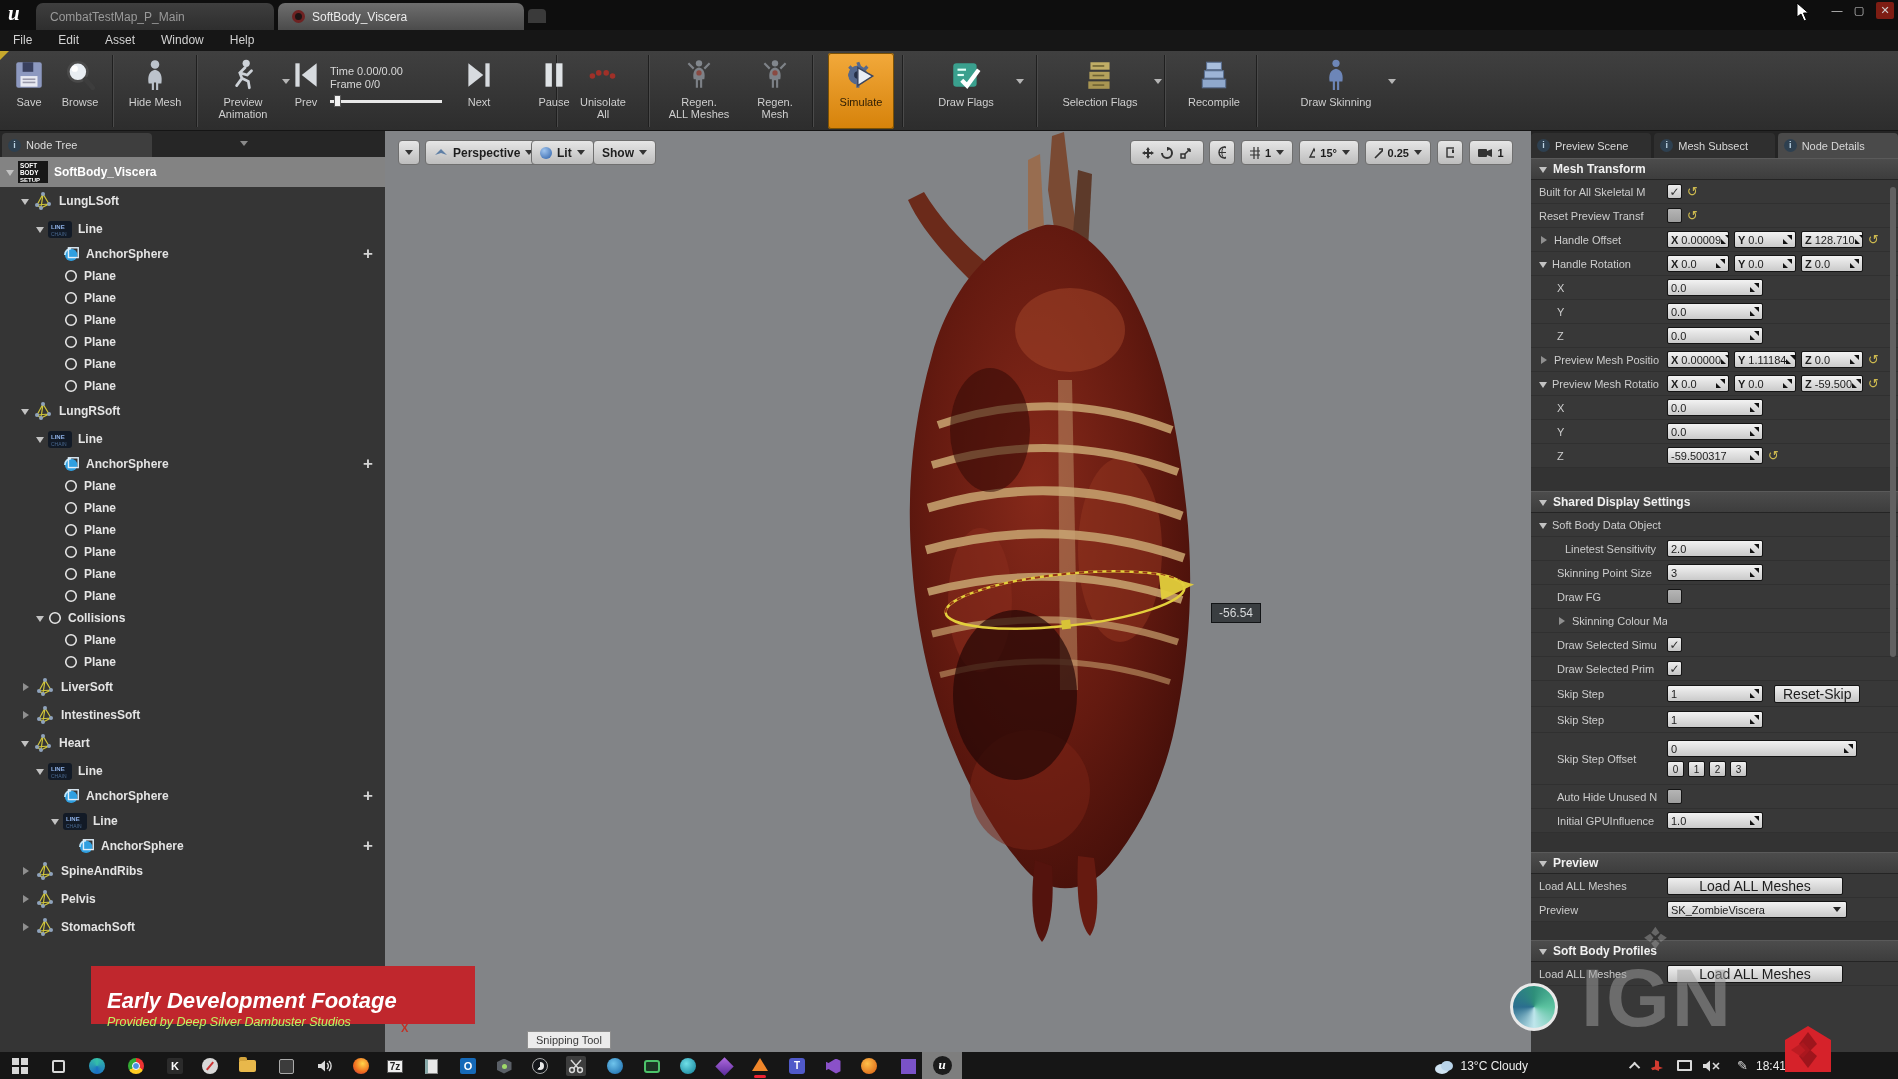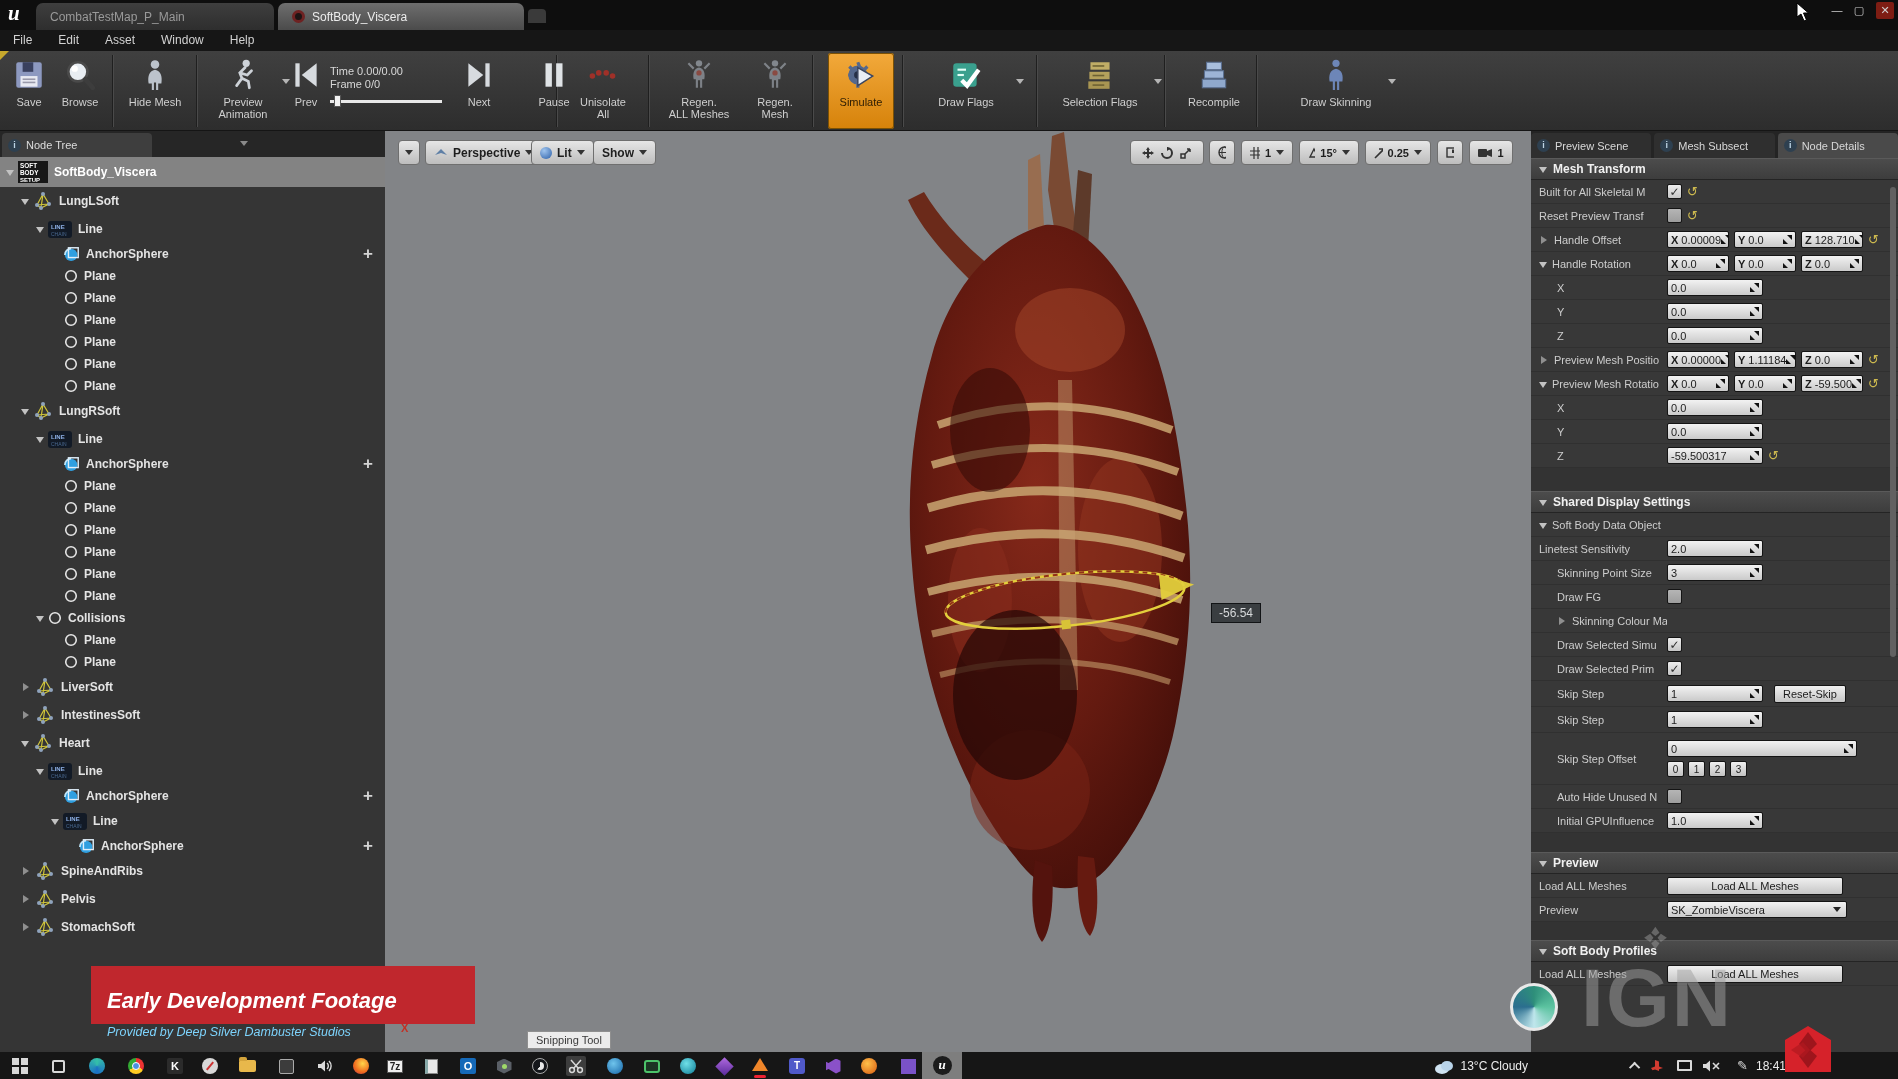--- a/index.html
+++ b/index.html
@@ -75,28 +75,28 @@
   .dlabel{width:136px;flex:none;display:flex;align-items:center;color:#cdcdcd;font-size:11px;padding-left:8px;overflow:hidden;white-space:nowrap;gap:5px;}
   .dval{display:flex;align-items:center;gap:5px;}
   .nfield{height:17px;background:linear-gradient(#f2f2f2,#cacaca);border:1px solid #141414;border-radius:2px;display:flex;align-items:center;color:#1c1c1c;font-size:11px;padding:0 3px;overflow:hidden;white-space:nowrap;}
   .nfield .pfx{font-weight:bold;margin-right:3px;}
   .dm{position:relative;width:9px;height:9px;flex:none;margin-left:auto;}
   .dm::before{content:"";position:absolute;right:0;top:0;border-left:5px solid transparent;border-top:5px solid #111;}
   .dm::after{content:"";position:absolute;left:0;bottom:0;border-right:5px solid transparent;border-bottom:5px solid #111;}
   .undo{color:#cdb94f;font-size:13px;line-height:13px;}
   .cb{width:15px;height:15px;background:linear-gradient(#ededed,#c6c6c6);border:1px solid #141414;border-radius:2px;color:#2e2e2e;font-size:12px;font-weight:bold;text-align:center;line-height:14px;}
   .cb.un{color:transparent;background:linear-gradient(#b5b5b5,#9d9d9d);}
-  .ubtn{height:18px;background:linear-gradient(#efefef,#c6c6c6);border:1px solid #141414;border-radius:2px;color:#1c1c1c;font-size:11px;display:flex;align-items:center;justify-content:center;padding:0 8px;white-space:nowrap;}
+  .ubtn{height:18px;background:linear-gradient(#efefef,#c6c6c6);border:1px solid #141414;border-radius:2px;color:#1c1c1c;font-size:14px;display:flex;align-items:center;justify-content:center;padding:0 8px;white-space:nowrap;}
   .dd-caret{width:0;height:0;border:4px solid transparent;border-top:5px solid #222;margin:4px 2px 0 auto;}
   .optbtn{width:17px;height:16px;background:linear-gradient(#efefef,#c2c2c2);border:1px solid #141414;border-radius:2px;color:#1c1c1c;font-size:10px;text-align:center;line-height:15px;margin-right:4px;}
   #rp-scroll{position:absolute;right:2px;top:56px;width:6px;height:470px;background:#616161;border-radius:3px;}
   
   #banner{position:absolute;left:91px;top:966px;width:384px;height:58px;background:#c0272d;z-index:30;padding:6px 0 0 16px;}
   #banner .b1{color:#fff;font-size:22px;font-weight:800;font-style:italic;line-height:24px;margin-top:17px;}
-  #banner .b2{color:#7dd3fc;font-size:12.5px;font-style:italic;margin-top:12px;}
+  #banner .b2{color:#bef264;font-size:12.5px;font-style:italic;margin-top:2px;}
   #watermark{position:absolute;left:1505px;top:925px;width:300px;height:120px;z-index:25;display:flex;align-items:center;flex-direction:column;}
   #watermark .wtxt{font-size:82px;font-weight:800;color:rgba(160,160,160,0.5);letter-spacing:2px;margin-left:4px;}
   #obs-badge{position:absolute;left:1510px;top:983px;width:48px;height:48px;border-radius:50%;border:3px solid #e9e9e9;background:conic-gradient(#2e8f7a,#5cc3a0,#bfe6ec,#2b6e8f,#2e8f7a);z-index:26;}
   #ign-red{position:absolute;left:1783px;top:1024px;z-index:31;}
   
   #taskbar{position:absolute;left:0;top:1052px;width:1898px;height:27px;background:#161616;z-index:20;}
   .tkicon{position:absolute;top:4px;width:20px;height:20px;display:flex;align-items:center;justify-content:center;}
   .tkicon.hl{background:#3d3d3d;border-radius:2px;}
   .tkicon.tile{width:40px;background:#7e7e7e;height:27px;top:0;border-radius:0;}
   .tray{position:absolute;top:0;height:27px;display:flex;align-items:center;color:#ececec;font-size:12px;}
@@ -980,21 +980,21 @@
           <span>Shared Display Settings</span>
         </div>
         <div class="drow">
           <div class="dlabel">
             <div class="arr open"></div>
             <span>Soft Body Data Object</span>
           </div>
           <div class="dval"></div>
         </div>
         <div class="drow">
-          <div class="dlabel" style="padding-left: 8px;">
+          <div class="dlabel" style="padding-left: 34px;">
             <span>Linetest Sensitivity</span>
           </div>
           <div class="dval">
             <div class="nfield" style="width: 96px;">
               <span>2.0</span>
               <div class="dm"></div>
             </div>
           </div>
         </div>
         <div class="drow">

